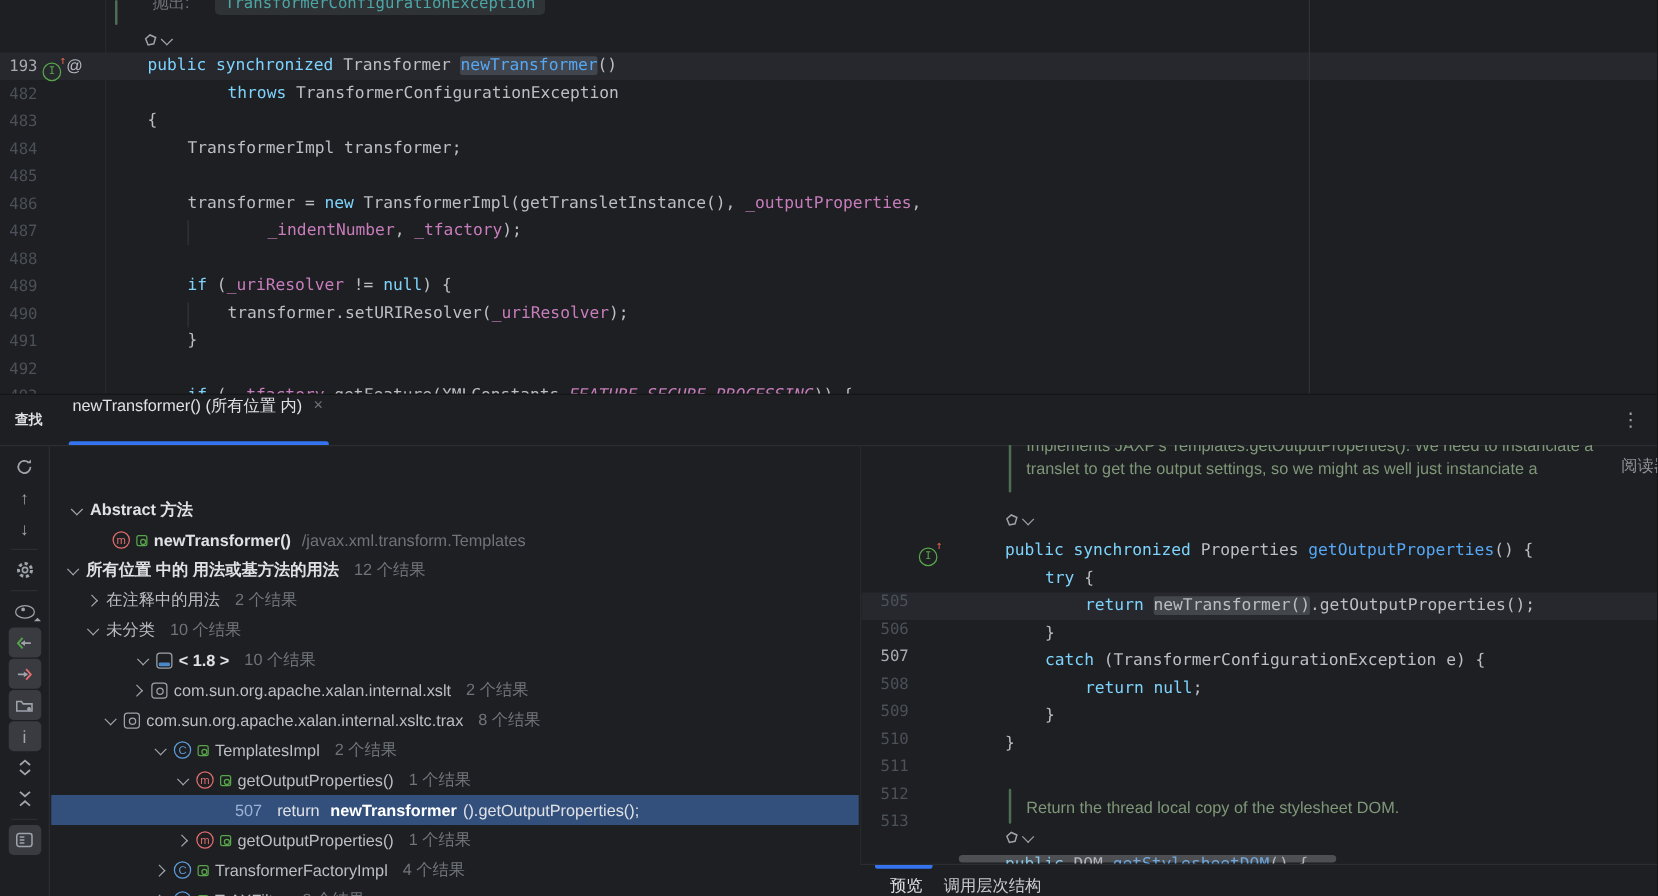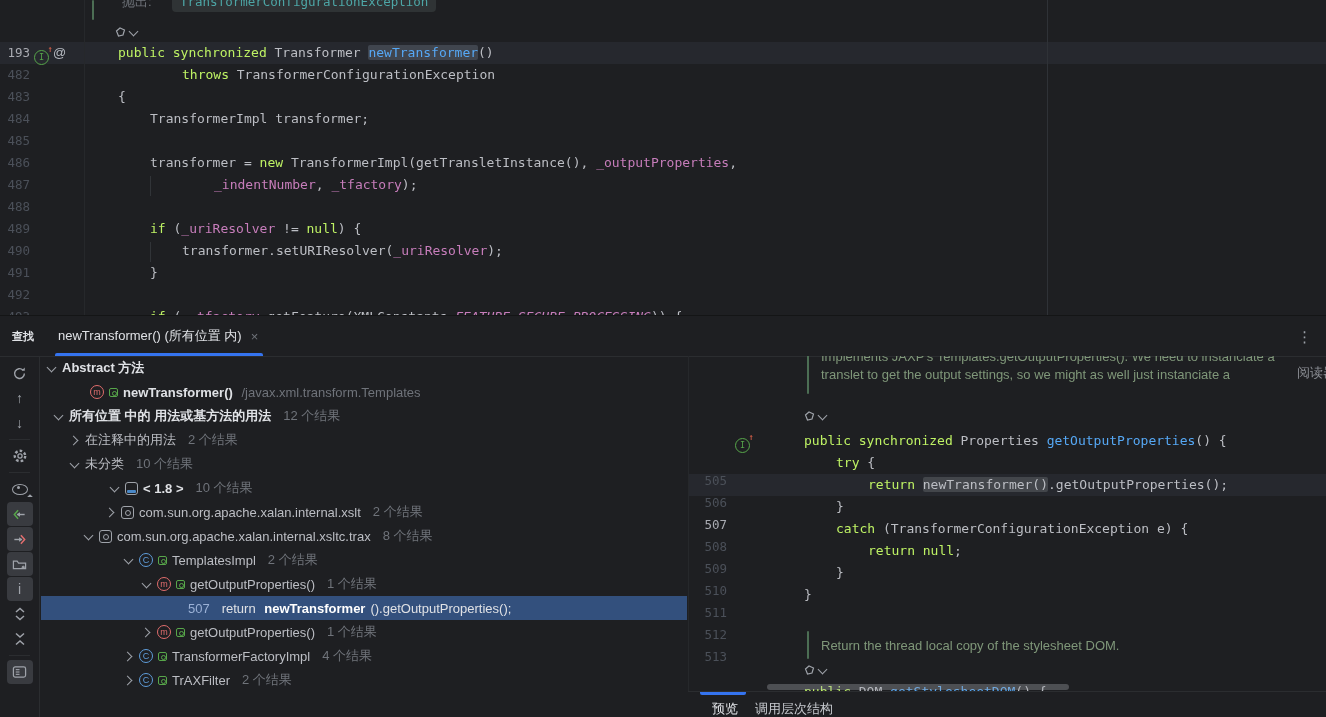--- a/index.html
+++ b/index.html
@@ -2,21 +2,21 @@
 <html><head>
 <meta charset="utf-8">
 <style>
   html,body{margin:0;padding:0;background:#101113;}
   .screen{position:relative;width:1326px;height:717px;background:#1e1f22;overflow:hidden;
           font-family:"Liberation Sans",sans-serif;color:#bcbec4;}
   .abs{position:absolute;}
   
   .mono{font-family:"DejaVu Sans Mono",monospace;font-size:13px;line-height:22px;white-space:pre;}
   .codeline{height:22px;}
-  .tk-k{color:#bef264;}
+  .tk-k{color:#7dd3fc;}
   .tk-d{color:#bcbec4;}
   .tk-f{color:#c77dbb;}
   .tk-i{color:#c77dbb;font-style:italic;}
   .tk-m{color:#56a8f5;}
   .tk-b{color:#56a8f5;background:#40454e;border-radius:2px;}
   .tk-u{color:#bcbec4;background:#43464b;border-radius:2px;}
   .numcol .ln{height:22px;line-height:22px;text-align:right;color:#4b5059;
               font-family:"DejaVu Sans Mono",monospace;font-size:12.5px;}
   .numcol .ln.cur{color:#a9abb2;}
   .band{background:#26282e;left:0;right:0;height:22px;}
@@ -33,21 +33,21 @@
   .impl-ic{position:relative;display:inline-block;width:13px;height:13px;border:1.2px solid #57a64a;
            border-radius:50%;color:#57a64a;font-size:8.5px;line-height:12px;text-align:center;
            font-family:"DejaVu Sans Mono",monospace;}
   .impl-ic .uar{position:absolute;top:-6px;right:-5px;color:#e8664c;font-size:9px;line-height:9px;}
   .at-ic{color:#b6bac1;font-size:13px;line-height:16px;}
   
   .rdt{display:flex;align-items:center;gap:3px;color:#9fa3aa;}
   
   .fheader{left:0;right:0;top:0;height:40px;border-bottom:1px solid #2b2d30;}
   .ftitle{font-weight:bold;font-size:11px;color:#dfe1e5;line-height:40px;}
-  .ftab{display:flex;align-items:center;gap:9px;height:40px;font-size:13px;color:#dfe1e5;}
+  .ftab{display:flex;align-items:flex-start;gap:9px;height:40px;font-size:13px;color:#dfe1e5;}
   .ftab .x{color:#6f737a;font-size:13px;cursor:default;}
   .underline{height:3px;background:#3574f0;border-radius:2px 2px 0 0;}
   .more{color:#9ba0a8;font-size:15px;line-height:15px;letter-spacing:0;}
   
   .tbar{left:0;top:40px;bottom:0;width:40px;border-right:1px solid #2b2d30;padding-top:4px;box-sizing:border-box;}
   .tbi{width:26px;height:24px;margin:1px auto;display:flex;align-items:center;justify-content:center;
        border-radius:4px;color:#9fa3aa;font-size:14px;position:relative;}
   .tbi.on{background:#393b40;}
   .tbsep{height:1px;background:#2b2d30;margin:4px 9px;}
   .eye{width:14px;height:9px;border:1.3px solid #9fa3aa;border-radius:50%;position:relative;}
@@ -223,21 +223,21 @@
         <svg class="i" width="15" height="14" viewBox="0 0 16 14">
             <rect x="1.5" y="1.5" width="13" height="11" rx="2" fill="none" stroke="#9fa3aa" stroke-width="1.3"></rect>
             <line x1="4" y1="4.5" x2="8" y2="4.5" stroke="#9fa3aa" stroke-width="1.2"></line>
             <line x1="4" y1="7" x2="8" y2="7" stroke="#9fa3aa" stroke-width="1.2"></line>
             <line x1="4" y1="9.5" x2="8" y2="9.5" stroke="#9fa3aa" stroke-width="1.2"></line>
           </svg>
       </div>
     </div>
 
     <div class="abs tree">
-      <div class="trow" style="padding-left:4px;">
+      <div class="trow" style="padding-left:14px;margin-top:40px;">
         <span class="chevbox">
             <span class="chev d"></span>
           </span>
         <span class="tlabel b">Abstract 方法</span>
       </div>
       <div class="trow" style="padding-left:49px;">
         <span class="ic-method">m</span>
         <span class="ic-key"></span>
         <span class="tlabel b">newTransformer()</span>
         <span class="tpath"> /javax.xml.transform.Templates</span>

